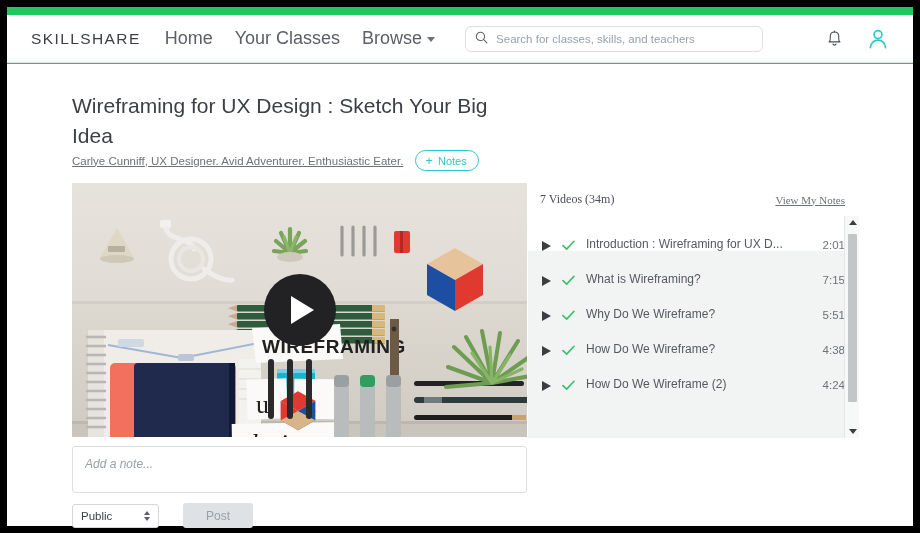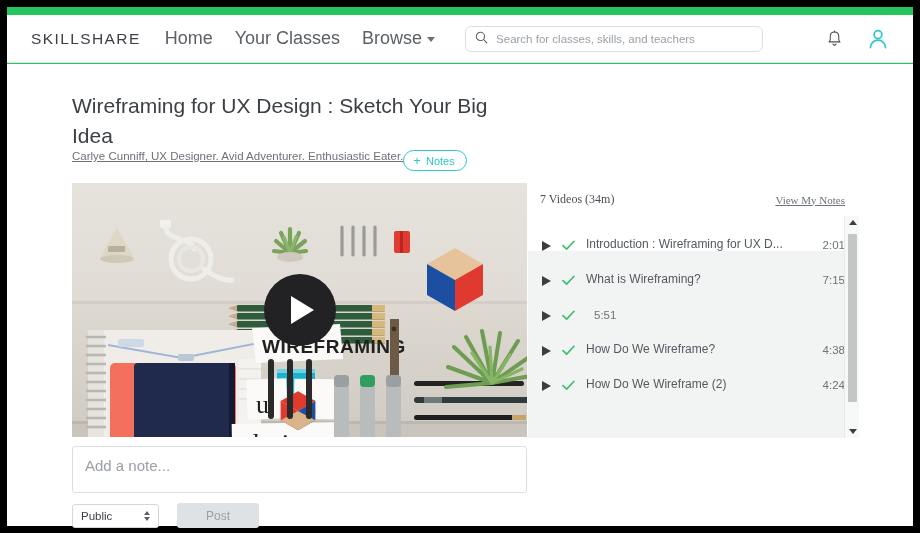--- a/index.html
+++ b/index.html
@@ -68,21 +68,21 @@
 
   
   #main { position: absolute; left: 0; top: 57px; right: 0; bottom: 0; background:#fff; }
 
   .title {
     position: absolute; left: 65px; top: 27px; width: 440px;
     font-size: 21px; line-height: 30px; color: #3c4045; font-weight: 400;
   }
   .byline-row {
     position: absolute; left: 65px; top: 86px;
-    display: flex; align-items: flex-start; 
+    display: flex; align-items: center; gap: 12px;
   }
   .byline {
     font-size: 11.5px; color: #6d7278;
     text-decoration: underline; cursor: pointer;
   }
   .follow-btn {
     display: flex; align-items: center; gap: 5px;
     border: 1.5px solid #2bc8c8; border-radius: 14px;
     color: #2bc8c8; background: #fff;
     font-size: 11px; font-family: "Liberation Sans", sans-serif;
@@ -182,40 +182,41 @@
   
   #notebox {
     position: absolute; left: 65px; top: 382px;
     width: 455px; height: 47px;
     border: 1px solid #dcdee1; border-radius: 3px;
     background: #fff;
     padding: 10px 12px;
   }
   #notebox textarea {
     width: 100%; height: 100%; border: 0; outline: none; resize: none;
-    font-family: "Liberation Sans", sans-serif; font-size: 15px; color: #3b3f45;
+    font-family: "Liberation Sans", sans-serif; font-size: 12px; color: #3b3f45;
     background: transparent;
+    font-style: italic;
   }
   #notebox textarea::placeholder { color: #9aa0a6; }
 
   .controls {
     position: absolute; left: 65px; top: 439px;
-    display: flex; align-items: center; gap: 18px;
+    display: flex; align-items: center; gap: 24px;
   }
   .sel {
     width: 87px; height: 24px;
     border: 1px solid #d5d7da; border-radius: 3px; background: #fff;
     display: flex; align-items: center; padding: 0 8px;
     font-size: 11.5px; color: #3b3f45; cursor: pointer;
   }
   .sel .stack { margin-left: auto; display: flex; flex-direction: column; gap: 2px; }
   .st-up { width:0;height:0;border-left:3.5px solid transparent;border-right:3.5px solid transparent;border-bottom:4px solid #5c6066; }
   .st-dn { width:0;height:0;border-left:3.5px solid transparent;border-right:3.5px solid transparent;border-top:4px solid #5c6066; }
   .post-btn {
-    width: 82px; height: 25px;
+    width: 70px; height: 25px;
     background: #dfe2e5; border: 0; border-radius: 3px;
     color: #9aa0a6; font-size: 12px;
     font-family: "Liberation Sans", sans-serif; cursor: default;
   }
 </style>
 </head>
 <body>
 
 <div id="page">
 
@@ -472,20 +473,21 @@
               <span class="vtitle">What is Wireframing?</span>
               <span class="vtime">7:15</span>
             </div>
             <div class="vrow">
               <span class="tri"></span>
               <span class="check">
                 <svg width="13" height="11" viewBox="0 0 14 12">
                   <path d="M1 6.2 L5 10 L13 1.4" fill="none" stroke="#3ebd6e" stroke-width="1.8" stroke-linecap="round" stroke-linejoin="round"></path>
                 </svg>
               </span>
+              <span class="vtitle">Why Do We Wireframe?</span>
               <span class="vtime">5:51</span>
             </div>
             <div class="vrow">
               <span class="tri"></span>
               <span class="check">
                 <svg width="13" height="11" viewBox="0 0 14 12">
                   <path d="M1 6.2 L5 10 L13 1.4" fill="none" stroke="#3ebd6e" stroke-width="1.8" stroke-linecap="round" stroke-linejoin="round"></path>
                 </svg>
               </span>
               <span class="vtitle">How Do We Wireframe?</span>

